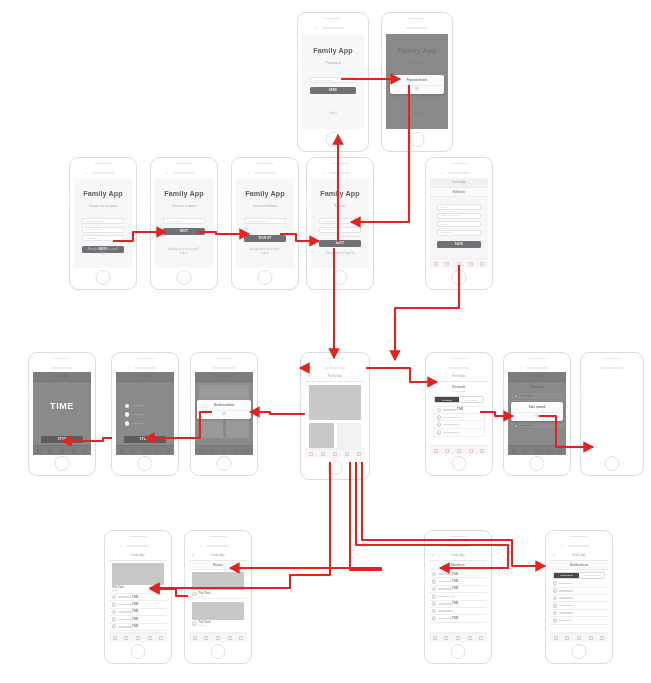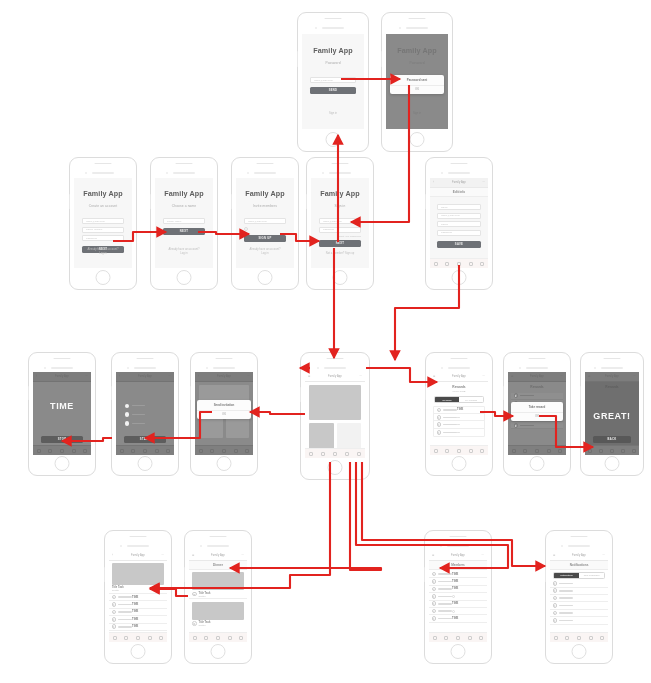--- a/index.html
+++ b/index.html
@@ -553,41 +553,20 @@
         <i></i>
       </div>
     </div>
     <div class="home"></div>
   </div>
 
   <div class="phone dark2" style="left:580px;top:352px;width:64px;height:124px;">
     <div class="speaker"></div>
     <div class="earpiece"></div>
     <div class="vol" style="top:33px;height:14px;"></div>
-    <div class="screen" style="top:19px;bottom:20px;">
-      <div class="appbar">
-        <span class="bl">☰</span>
-        <span class="bt">Family App</span>
-        <span class="br">···</span>
-      </div>
-      <div style="text-align:center;padding-top:3px;">
-        <div style="font-size:3.2px;font-weight:bold;color:#5f5f5f;">Rewards</div>
-      </div>
-      <div class="bigtext" style="margin-top:22px;">GREAT!</div>
-      <div class="btn" style="position:absolute;left:8px;right:8px;bottom:12px;background:#585858;">
-        <span>BACK</span>
-        </div>
-      <div class="tabbar">
-        <i></i>
-          <i></i>
-        <i></i>
-          <i></i>
-        <i></i>
-      </div>
-    </div>
     <div class="home"></div>
   </div>
 
   <div class="phone" style="left:104px;top:530px;width:68px;height:134px;">
     <div class="speaker"></div>
     <div class="earpiece"></div>
     <div class="vol" style="top:36px;height:15px;"></div>
     <div class="screen" style="top:20px;bottom:21px;background:#fff;">
       <div class="appbar" style="background:#fff;">
         <span class="bl">‹</span>

